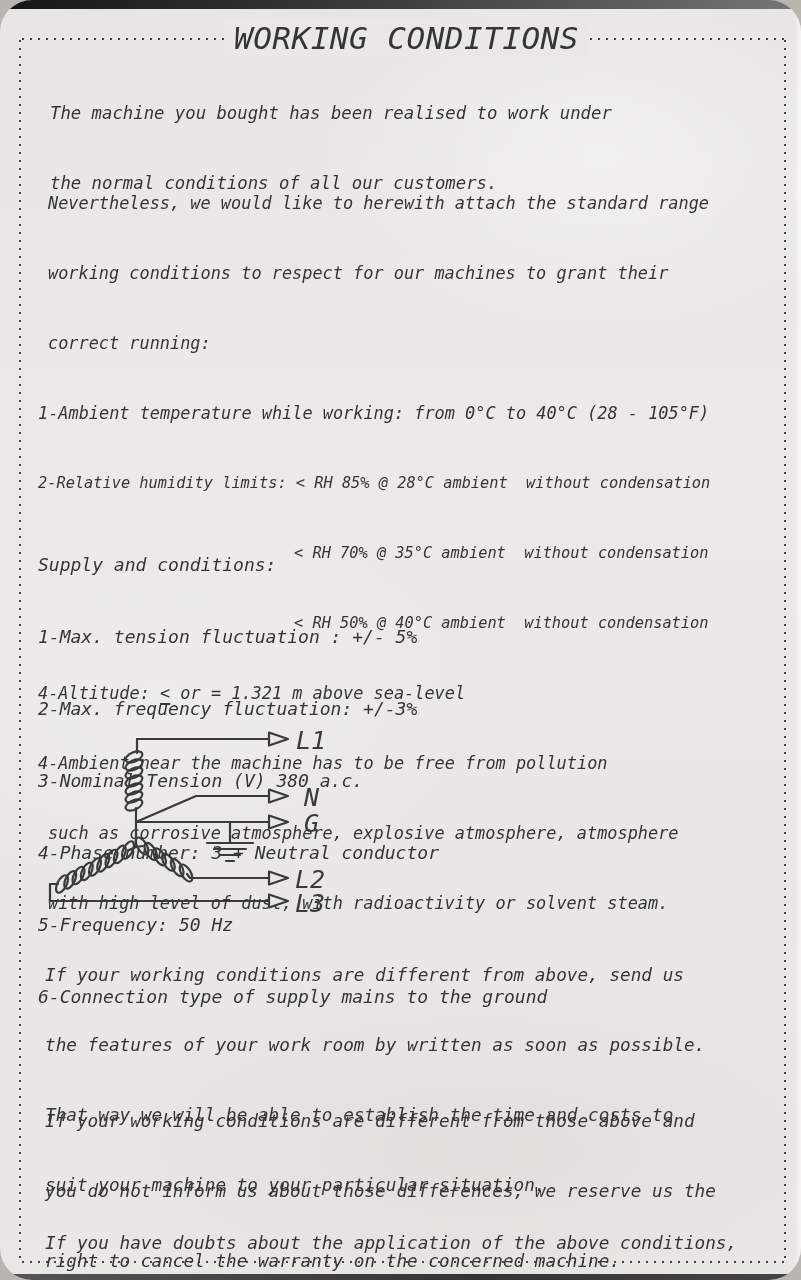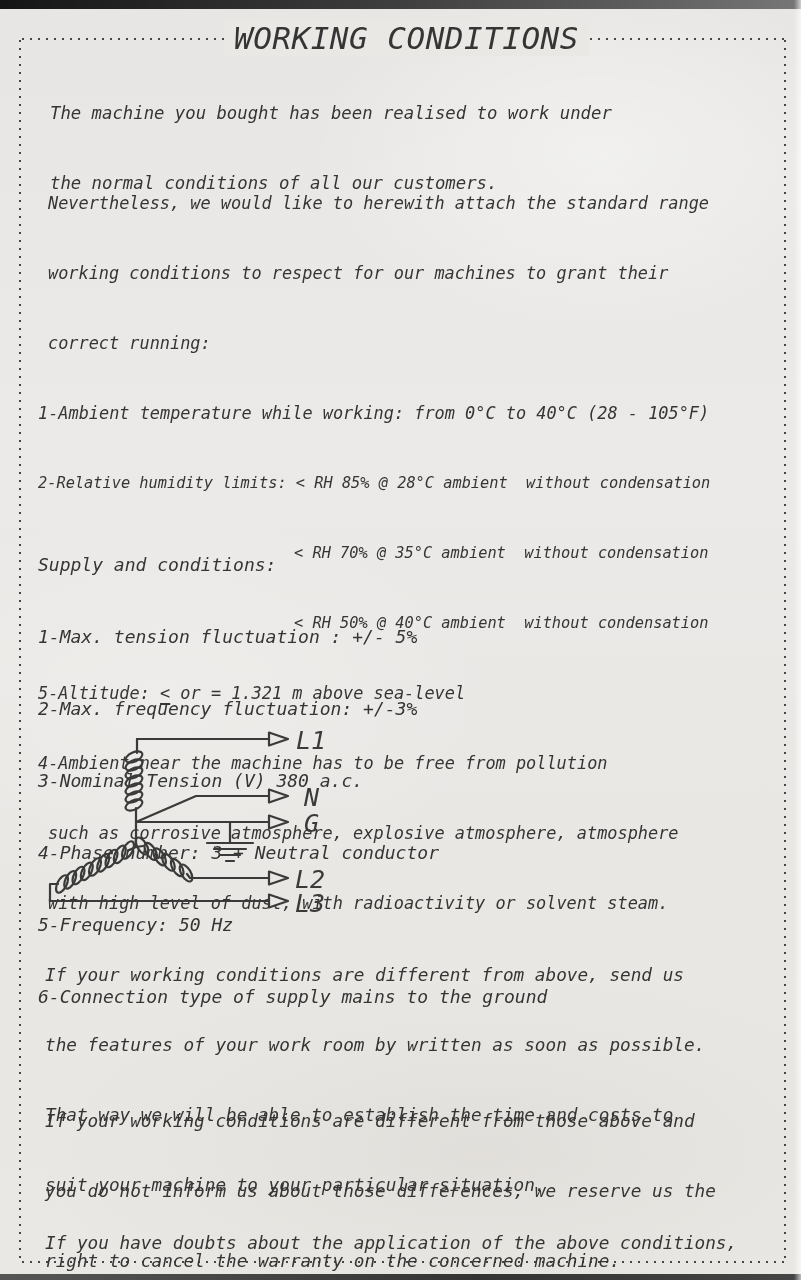--- a/index.html
+++ b/index.html
@@ -9,20 +9,21 @@
     margin:0 auto;
     overflow:hidden;
     background:
       radial-gradient(ellipse 420px 260px at 75% 12%, rgba(255,255,255,0.40), rgba(255,255,255,0) 70%),
       radial-gradient(ellipse 500px 300px at 20% 55%, rgba(255,255,255,0.18), rgba(255,255,255,0) 70%),
       radial-gradient(ellipse 600px 240px at 60% 90%, rgba(120,110,95,0.07), rgba(255,255,255,0) 75%),
       linear-gradient(180deg, #e7e6e4 0%, #eceae8 35%, #e8e7e4 70%, #eae8e4 100%);
     font-family:"DejaVu Sans Mono", "Liberation Mono", monospace;
     font-style:italic;
     color:#353535;
+    border-radius:32px;
   }
   .scan-bar-top{position:absolute;top:0;left:0;width:100%;height:9px;
     background:linear-gradient(to right,#151515,#3a3a3a 45%,#5e5e5e 80%,#777);}
   .scan-bar-bottom{position:absolute;bottom:0;left:0;width:100%;height:6px;
     background:linear-gradient(to right,#565656,#343434 60%,#454545);}
   .edge-right{position:absolute;top:0;right:0;width:7px;height:100%;
     background:linear-gradient(to left, rgba(255,255,255,0.65), rgba(255,255,255,0));}
 
   
   .dot-h{position:absolute;height:4px;background-repeat:repeat-x;
@@ -81,21 +82,21 @@
   </div>
 
   <div class="block mainlist">
     <div class="line pre">Nevertheless, we would like to herewith attach the standard range</div>
     <div class="line pre">working conditions to respect for our machines to grant their</div>
     <div class="line pre">correct running:</div>
     <div class="line">1-Ambient temperature while working: from 0°C to 40°C (28 - 105°F)</div>
     <div class="line rh-main">2-Relative humidity limits: &lt; RH 85% @ 28°C ambient  without condensation</div>
     <div class="line rh-cont">&lt; RH 70% @ 35°C ambient  without condensation</div>
     <div class="line rh-cont">&lt; RH 50% @ 40°C ambient  without condensation</div>
-    <div class="line"><span>5-Altitude: </span><span class="lte">&lt;</span><span> or = 1.321 m above sea-level</span></div>
+    <div class="line"><span>4-Altitude: </span><span class="lte">&lt;</span><span> or = 1.321 m above sea-level</span></div>
     <div class="line">4-Ambient near the machine has to be free from pollution</div>
     <div class="line cont">such as corrosive atmosphere, explosive atmosphere, atmosphere</div>
     <div class="line cont">with high level of dust, with radioactivity or solvent steam.</div>
   </div>
 
   <div class="block supply">
     <div class="line">Supply and conditions:</div>
     <div class="line">1-Max. tension fluctuation : +/- 5%</div>
     <div class="line">2-Max. frequency fluctuation: +/-3%</div>
     <div class="line">3-Nominal Tension (V) 380 a.c.</div>

